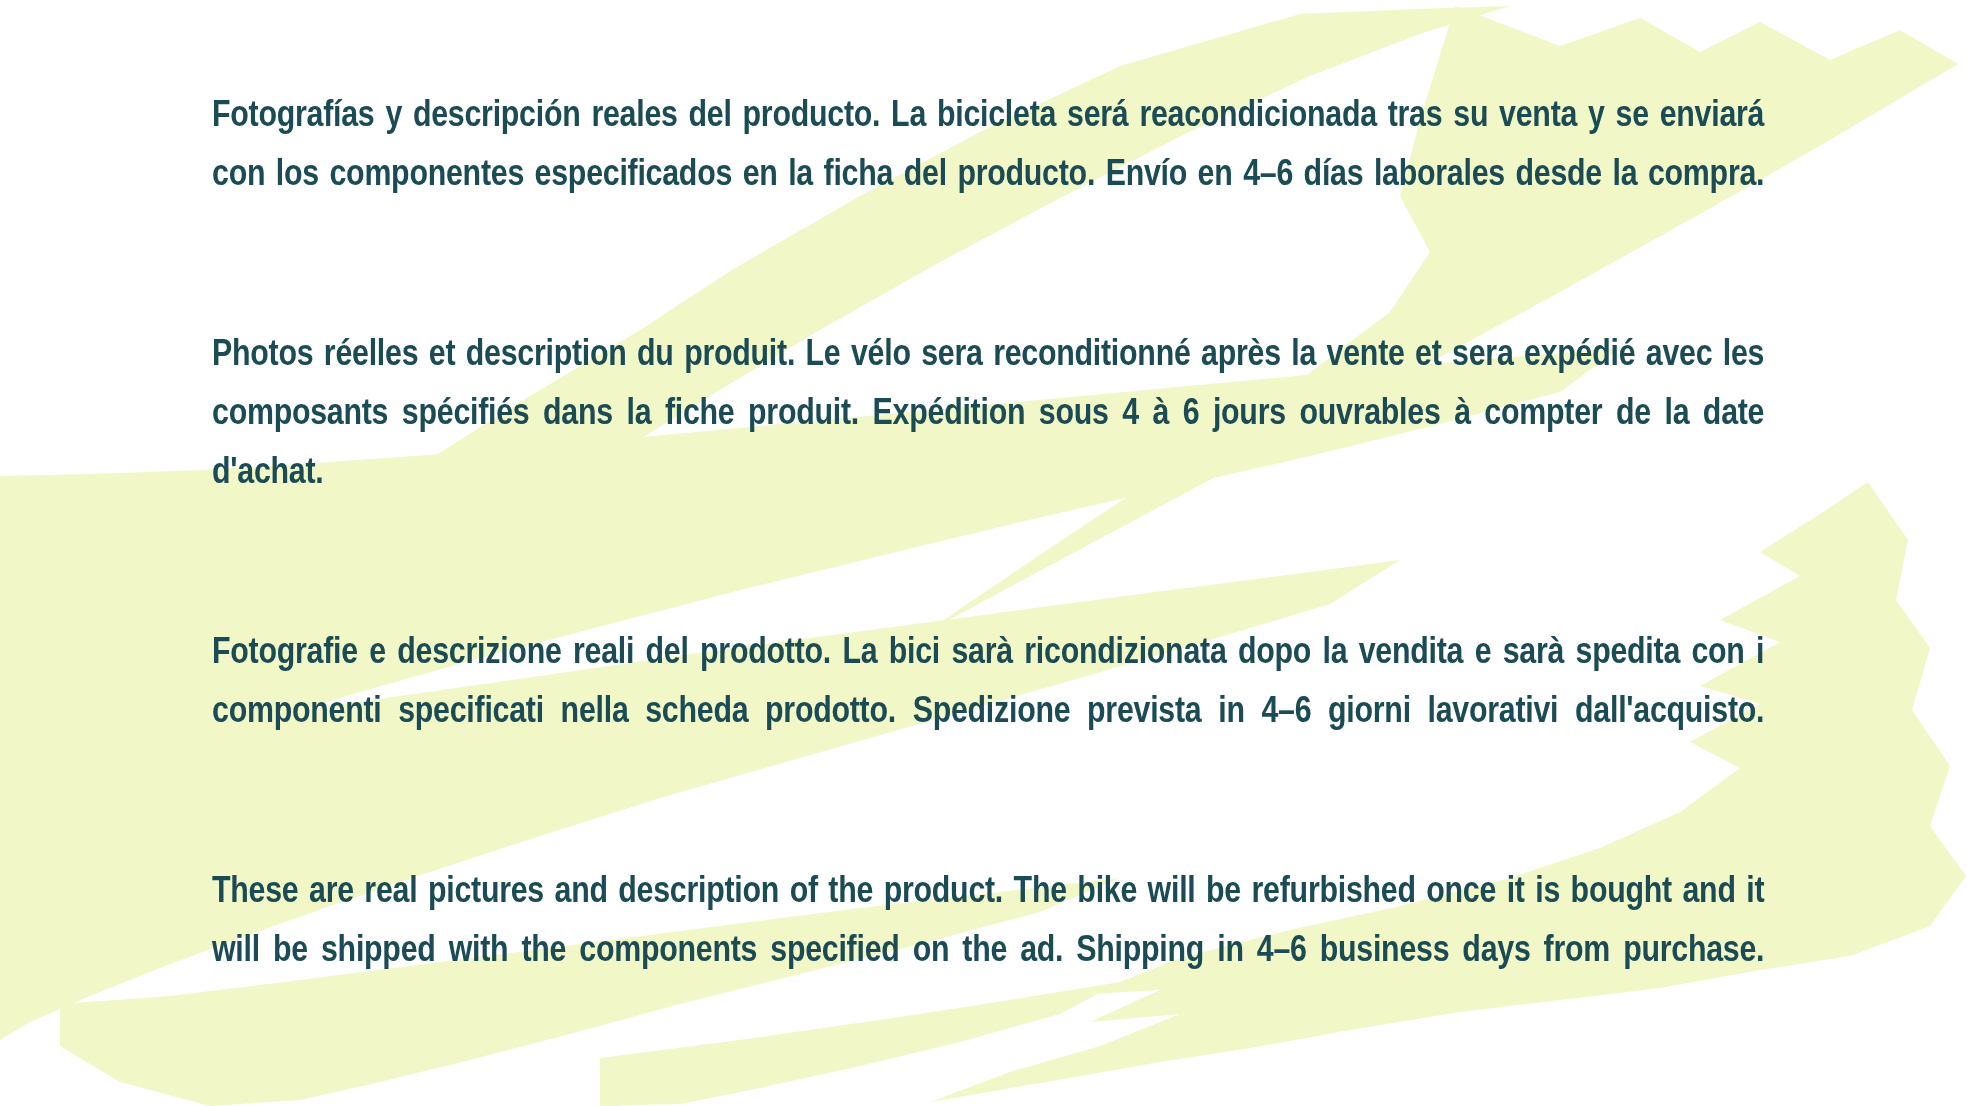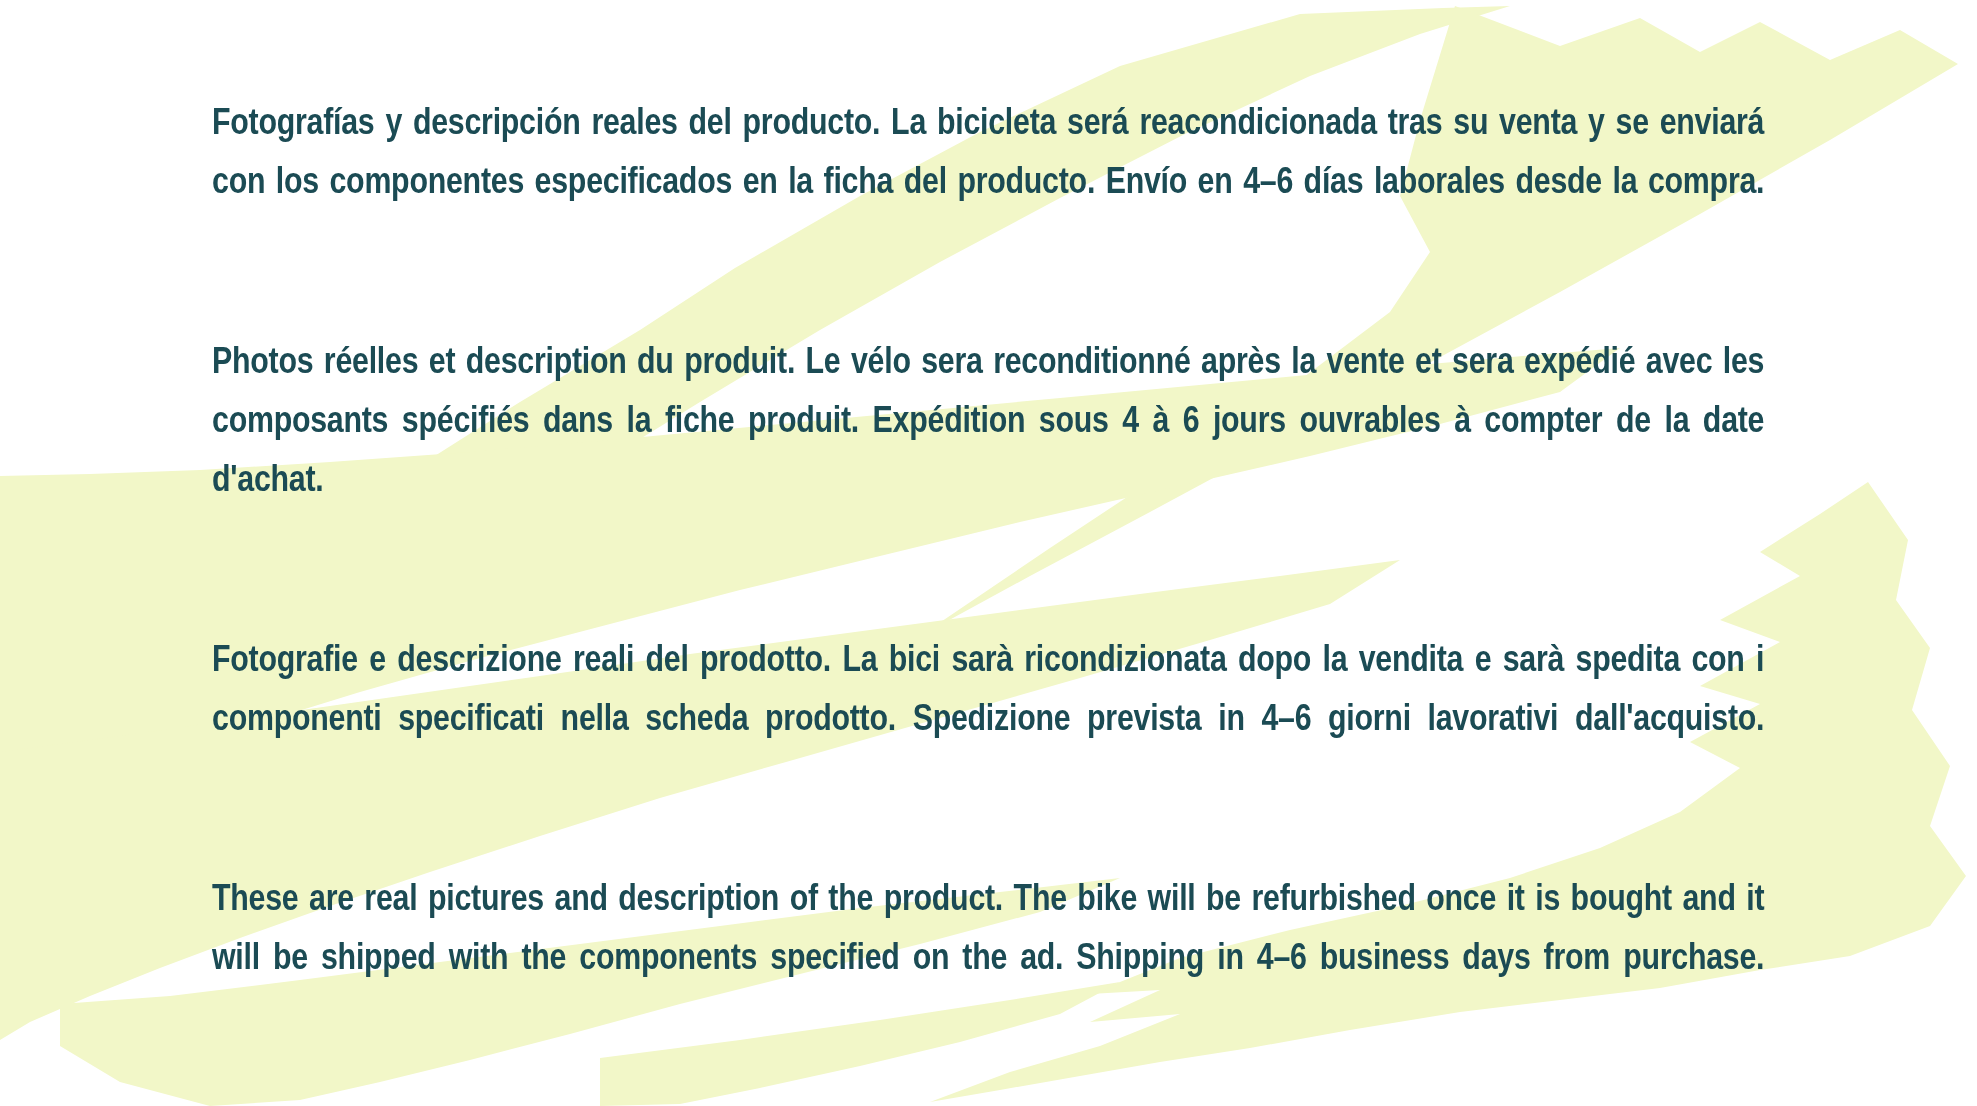--- a/index.html
+++ b/index.html
@@ -20,21 +20,21 @@
     inset: 0;
     width: 1977px;
     height: 1106px;
     z-index: 0;
     pointer-events: none;
   }
 
   #content {
     position: absolute;
     left: 212px;
-    top: 92px;
+    top: 84px;
     width: 1552px;
     z-index: 2;
   }
 
   .para {
     color: #1b4b54;
     font-family: "Liberation Sans Narrow", "Liberation Sans", sans-serif;
     font-weight: bold;
     font-size: 37px;
     line-height: 59px;

